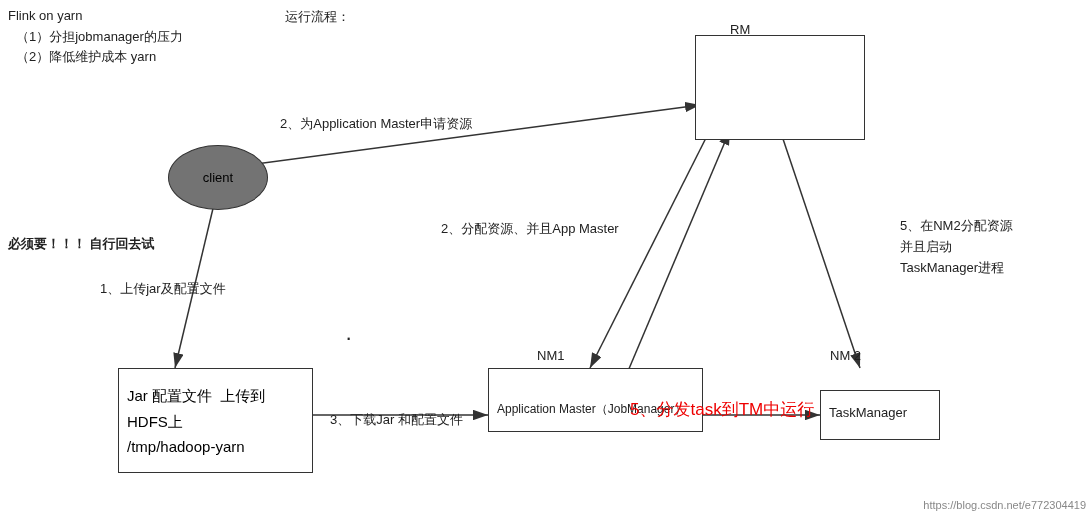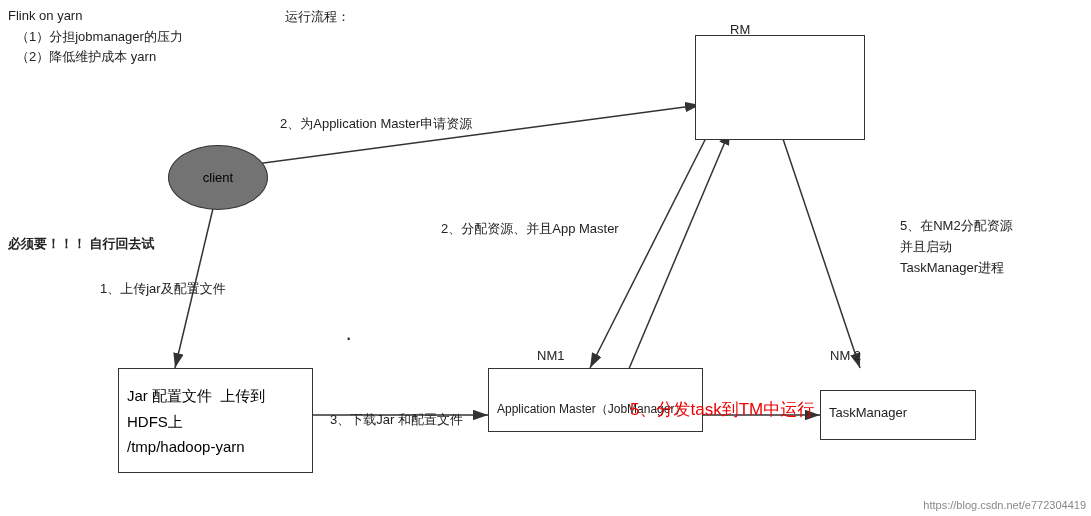--- a/index.html
+++ b/index.html
@@ -107,21 +107,21 @@
   <div class="box" style="left:695px; top:35px; width:170px; height:105px;"></div>
 
   <div class="text-label" style="left:537px; top:348px;">NM1</div>
 
   <div class="text-label" style="left:830px; top:348px;">NM 2</div>
 
   <div class="box" style="left:488px; top:368px; width:215px; height:64px; z-index:2;">
     <div class="text-label" style="position:relative; left:8px; top:32px; white-space:nowrap; font-size:12px;">Application Master（JobManager）</div>
   </div>
 
-  <div class="box" style="left:820px; top:390px; width:156px; height:50px; z-index:2;">
+  <div class="box" style="left:820px; top:390px; width:120px; height:50px; z-index:2;">
     <div class="text-label" style="position:relative; left:8px; top:14px;">TaskManager</div>
   </div>
 
   <div class="box" style="left:118px; top:368px; width:195px; height:105px;">
     <div style="position:relative; left:8px; top:14px; line-height:1.7; font-size:15px;">
       <div style="white-space:pre-wrap;">Jar 配置文件  上传到
 HDFS上
 /tmp/hadoop-yarn</div>
     </div>
   </div>

